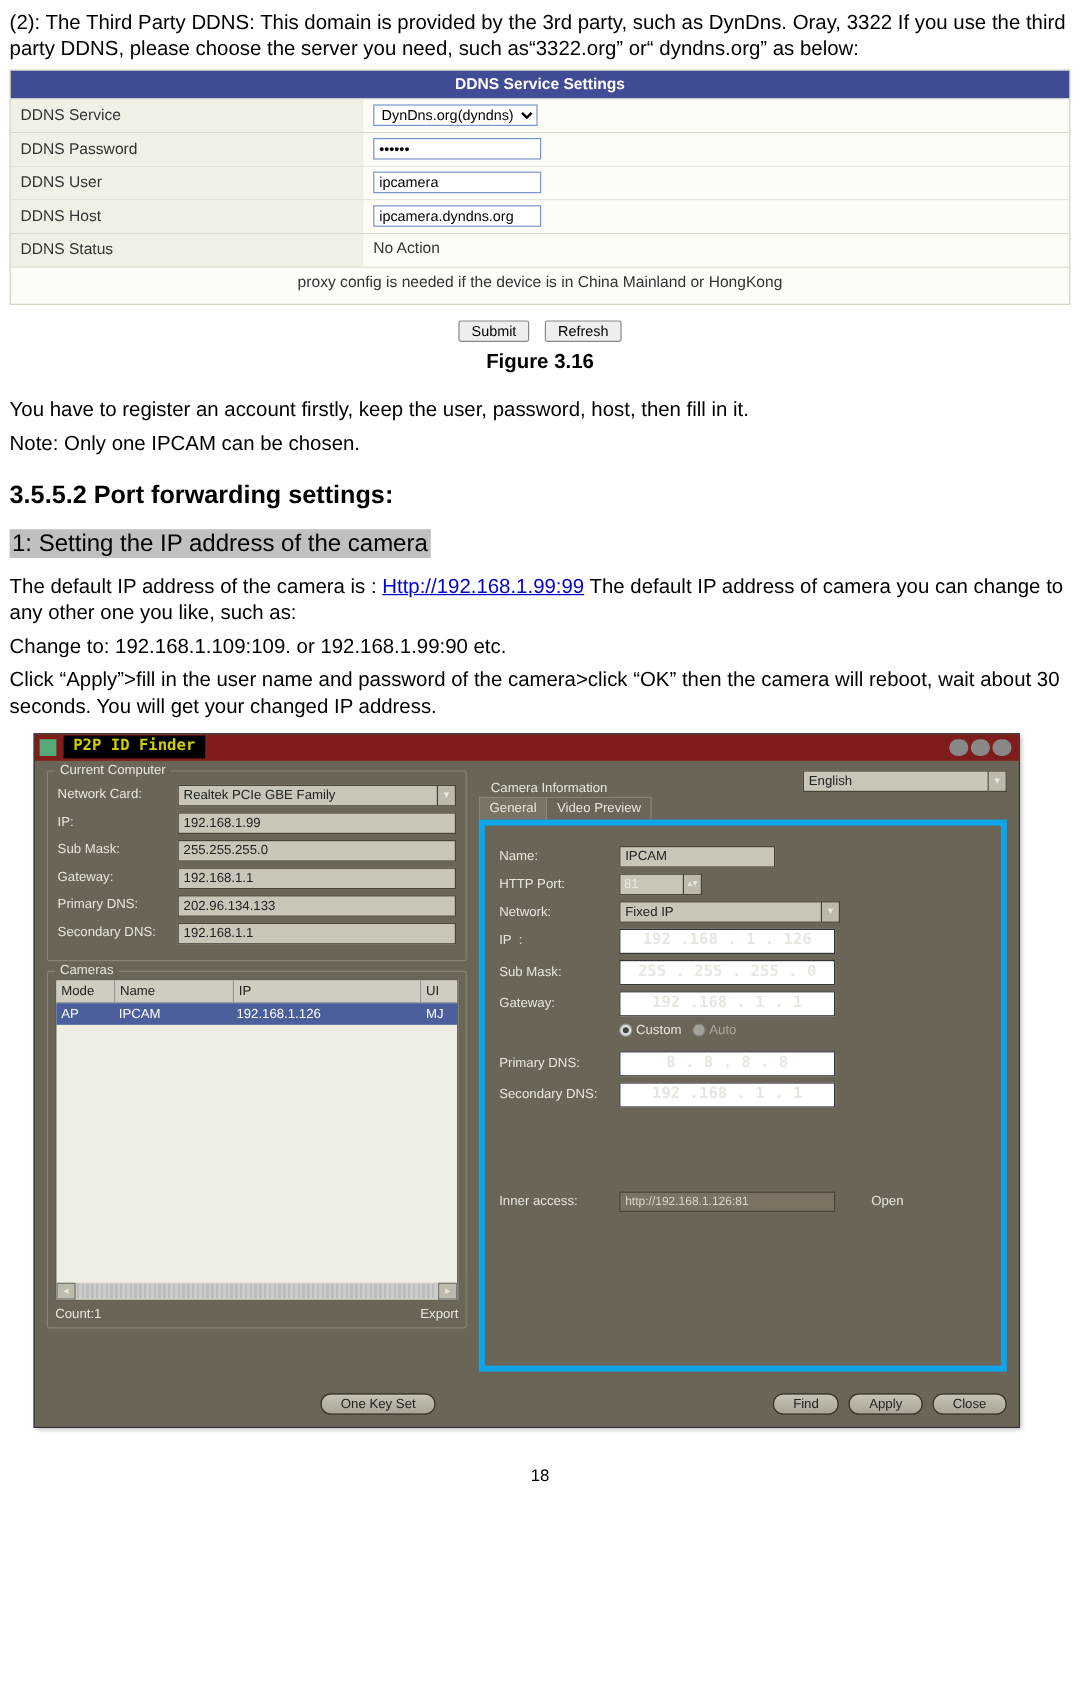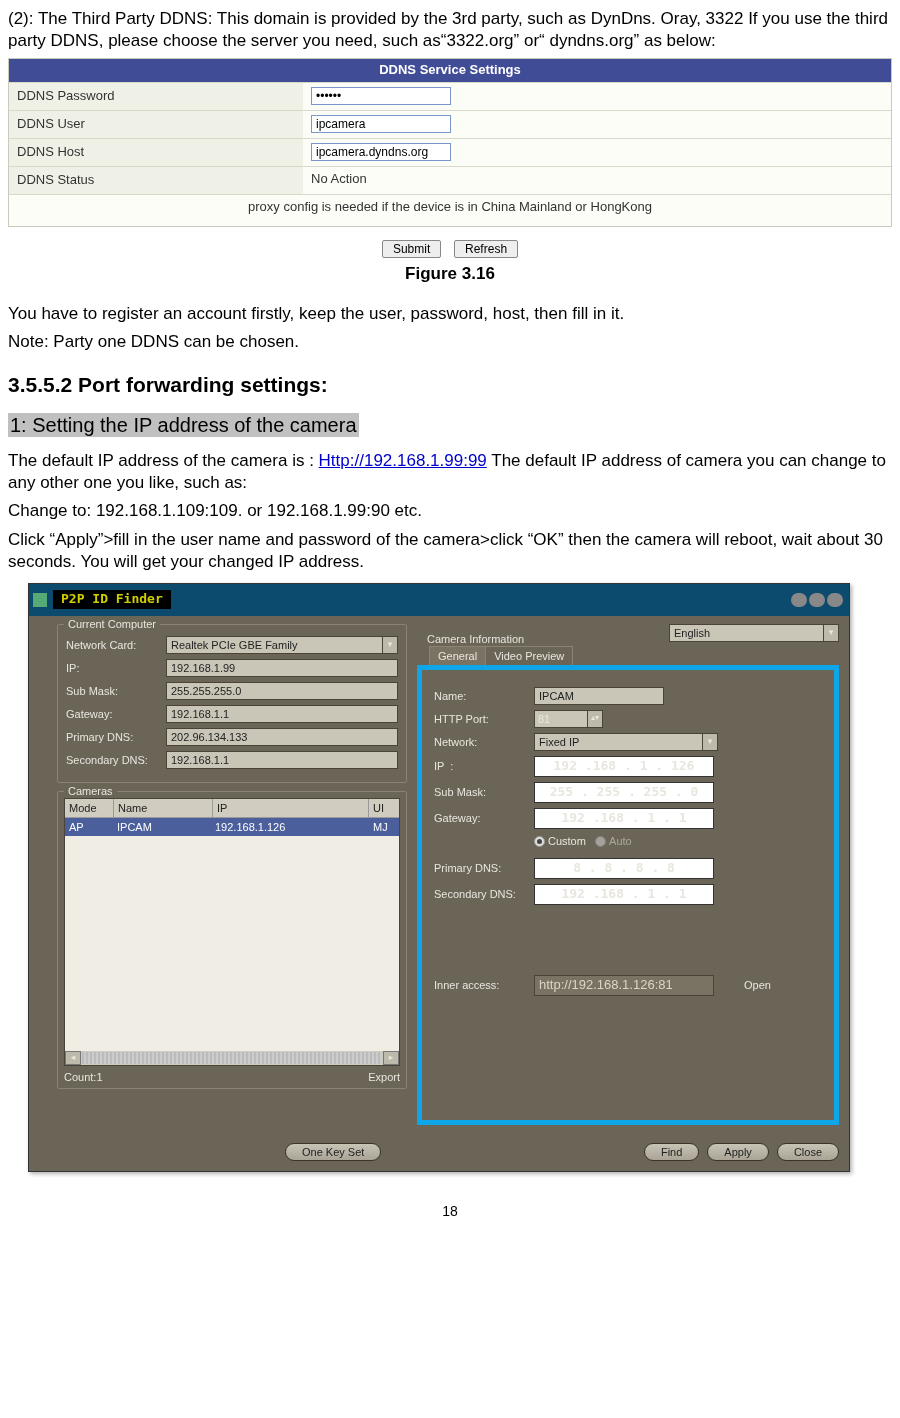--- a/index.html
+++ b/index.html
@@ -25,27 +25,27 @@
   .ddns-label { width: 278px; background: #f0f1e6; padding: 5px 8px; font-size: 13px; color: #333; }
   .ddns-val { flex: 1; background: #fcfdf6; padding: 4px 8px; font-size: 13px; color: #333; }
   .ddns-input { border: 1px solid #7a95c9; font-size: 12px; padding: 1px 4px; width: 130px; background:#fff; }
   .ddns-select { border: 1px solid #7a95c9; font-size: 12px; padding: 0 2px; background:#fff; }
   .ddns-note { text-align: center; font-size: 13px; color: #333; padding: 4px 0 10px 0; background:#fcfdf6; border-top:1px solid #d7dacb;}
   .ddns-btnrow { text-align: center; margin: 10px 0 2px 0; }
   .ddns-btn { font-size: 12px; padding: 1px 10px; border: 1px solid #888; background: #eee; border-radius: 2px; margin: 0 4px; }
 
   
   .finder-window { width: 820px; border: 1px solid #333; margin: 10px 0 0 20px; background: #6b6557; box-shadow: 2px 2px 4px rgba(0,0,0,0.3); }
-  .titlebar { display: flex; align-items: center; background: #0c4a6e; height: 32px; padding: 0 6px 0 4px; }
+  .titlebar { display: flex; align-items: center; background: #7f1d1d; height: 22px; padding: 0 6px 0 4px; }
   .titlebar-icon { width: 14px; height: 14px; background: #5a7; margin-right: 6px; }
   .titlebar-text { background: #000; color: #cfcf00; font-family: monospace; font-size: 13px; padding: 1px 8px; font-weight: bold;}
   .win-ctrls { margin-left: auto; display: flex; gap: 2px; }
   .win-ctrl { width: 16px; height: 14px; background: #888; border-radius: 7px; }
 
-  .finder-body { padding: 8px 10px 10px 28px; color: #e8e6de; font-size: 12px; }
+  .finder-body { padding: 8px 10px 10px 10px; color: #e8e6de; font-size: 12px; }
   .finder-cols { display: flex; gap: 10px; }
   .col-left { width: 350px; }
   .col-right { flex: 1; }
 
   .fieldset { border: 1px solid #8a8373; border-radius: 2px; padding: 6px 8px 8px 8px; margin-bottom: 8px; position: relative; }
   .fieldset-label { position: absolute; top: -8px; left: 6px; background: #6b6557; padding: 0 4px; font-size: 11px; color: #e8e6de;}
   .frow { display: flex; align-items: center; margin: 5px 0; }
   .flabel { width: 100px; font-size: 11px; color: #e8e6de;}
   .finput { flex: 1; background: #c9c6b8; border: 1px solid #4a4438; font-size: 11px; padding: 1px 4px; height: 14px; color: #222;}
   .fsel-dd { width: 14px; height: 16px; background:#bdb9ab; border:1px solid #4a4438; border-left:none; text-align:center; line-height:14px; font-size:9px;}
@@ -63,46 +63,50 @@
   .strack { flex:1; height:12px; background: repeating-linear-gradient(90deg,#bbb,#bbb 2px,#ccc 2px,#ccc 4px); margin:0 1px;}
 
   .count-row { display:flex; font-size:11px; margin-top:4px; color:#e8e6de;}
   .export { margin-left:auto; }
 
   .lang-row { display:flex; justify-content:flex-end; margin-bottom:4px;}
   .lang-sel { width: 170px; display:flex;}
   .lang-sel .finput{ flex:1;}
 
   .tabs { display:flex; margin-bottom: 0;}
-  .tab { border:1px solid #8a8373; border-bottom:none; padding:2px 8px; font-size:11px; background:#6b6557; color:#e8e6de;margin-left:12px;}
+  .tab { border:1px solid #8a8373; border-bottom:none; padding:2px 8px; font-size:11px; background:#6b6557; color:#e8e6de;}
   .tab.active { background:#7a7363;}
   .tab + .tab { margin-left:-1px;}
   .tab-panel { border:5px solid #0ea5e9; padding: 12px 12px 8px 12px; min-height: 430px; position:relative;}
 
   .rlab { width: 100px; font-size: 11px;}
   .ip-in { background:#fff; border:1px solid #333; font-family: monospace; font-size: 13px; font-weight: bold; padding: 1px 4px; width: 170px; text-align:center;}
   .narrow-in { width: 46px; background:#c9c6b8; border:1px solid #4a4438; font-size:11px; padding:1px 3px; height:14px;}
   .spin { width:14px; height:16px; background:#bdb9ab; border:1px solid #4a4438; border-left:none; font-size:8px; text-align:center; line-height:14px;}
   .radios { font-size:11px; color:#e8e6de; margin-left:100px;}
   .radio-dot { display:inline-block; width:9px; height:9px; border-radius:50%; border:1px solid #999; background:#ddd; margin-right:3px; vertical-align:middle;}
   .radio-dot.on::after { content:''; display:block; width:5px; height:5px; border-radius:50%; background:#444; margin:2px;}
-  .inner-in { background:#7a7363; border:1px solid #4a4438; font-size:13px; padding:1px 4px; width:170px; color:#d8d5c9;}
+  .inner-in { background:#7a7363; border:1px solid #4a4438; font-size:10px; padding:1px 4px; width:170px; color:#d8d5c9;}
   .open-link { font-size:11px; color:#e8e6de; margin-left:30px;}
 
   .bottom-btns { display:flex; margin-top:10px; gap:8px;align-items:center;}
   .pill-btn { border:1px solid #3a342a; background: linear-gradient(#c8c4b5,#a9a495); border-radius: 10px; font-size:11px; padding: 2px 16px; color:#222;}
   .spacer { flex:1; }
 </style>
 </head>
 <body>
 
 <p class="para">(2): The Third Party DDNS: This domain is provided by the 3rd party, such as DynDns. Oray, 3322 If you use the third party DDNS, please choose the server you need, such as“3322.org” or“ dyndns.org” as below:</p>
 
 <div class="ddns-wrap">
   <div class="ddns-title">DDNS Service Settings</div>
+  <div class="ddns-row">
+    <div class="ddns-label">DDNS Service</div>
+    <div class="ddns-val"><select class="ddns-select"><option>DynDns.org(dyndns)</option></select></div>
+  </div>
   <div class="ddns-row">
     <div class="ddns-label">DDNS Password</div>
     <div class="ddns-val"><input class="ddns-input" value="••••••" style=""></div>
   </div>
   <div class="ddns-row">
     <div class="ddns-label">DDNS User</div>
     <div class="ddns-val"><input class="ddns-input" value="ipcamera" style=""></div>
   </div>
   <div class="ddns-row">
     <div class="ddns-label">DDNS Host</div>
@@ -114,21 +118,21 @@
   </div>
   <div class="ddns-note">proxy config is needed if the device is in China Mainland or HongKong</div>
 </div>
 <div class="ddns-btnrow">
   <button class="ddns-btn">Submit</button>
   <button class="ddns-btn">Refresh</button>
 </div>
 <div class="caption">Figure 3.16</div>
 
 <p class="para">You have to register an account firstly, keep the user, password, host, then fill in it.</p>
-<p class="para">Note: Party one DDNS can be chosen.</p>
+<p class="para">Note: Only one IPCAM can be chosen.</p>
 
 <h2>3.5.5.2 Port forwarding settings:</h2>
 <p style="margin:14px 0 12px 0;"><span class="subhead">1: Setting the IP address of the camera</span></p>
 
 <p class="para">
   <span>The default IP address of the camera is : </span><a href="#" class="link">Http://192.168.1.99:99</a><span> The default IP address of camera you can change to any other one you like, such as:</span>
 </p>
 <p class="para">Change to: 192.168.1.109:109. or 192.168.1.99:90 etc.</p>
 <p class="para">Click “Apply”&gt;fill in the user name and password of the camera&gt;click “OK” then the camera will reboot, wait about 30 seconds. You will get your changed IP address.</p>
 

